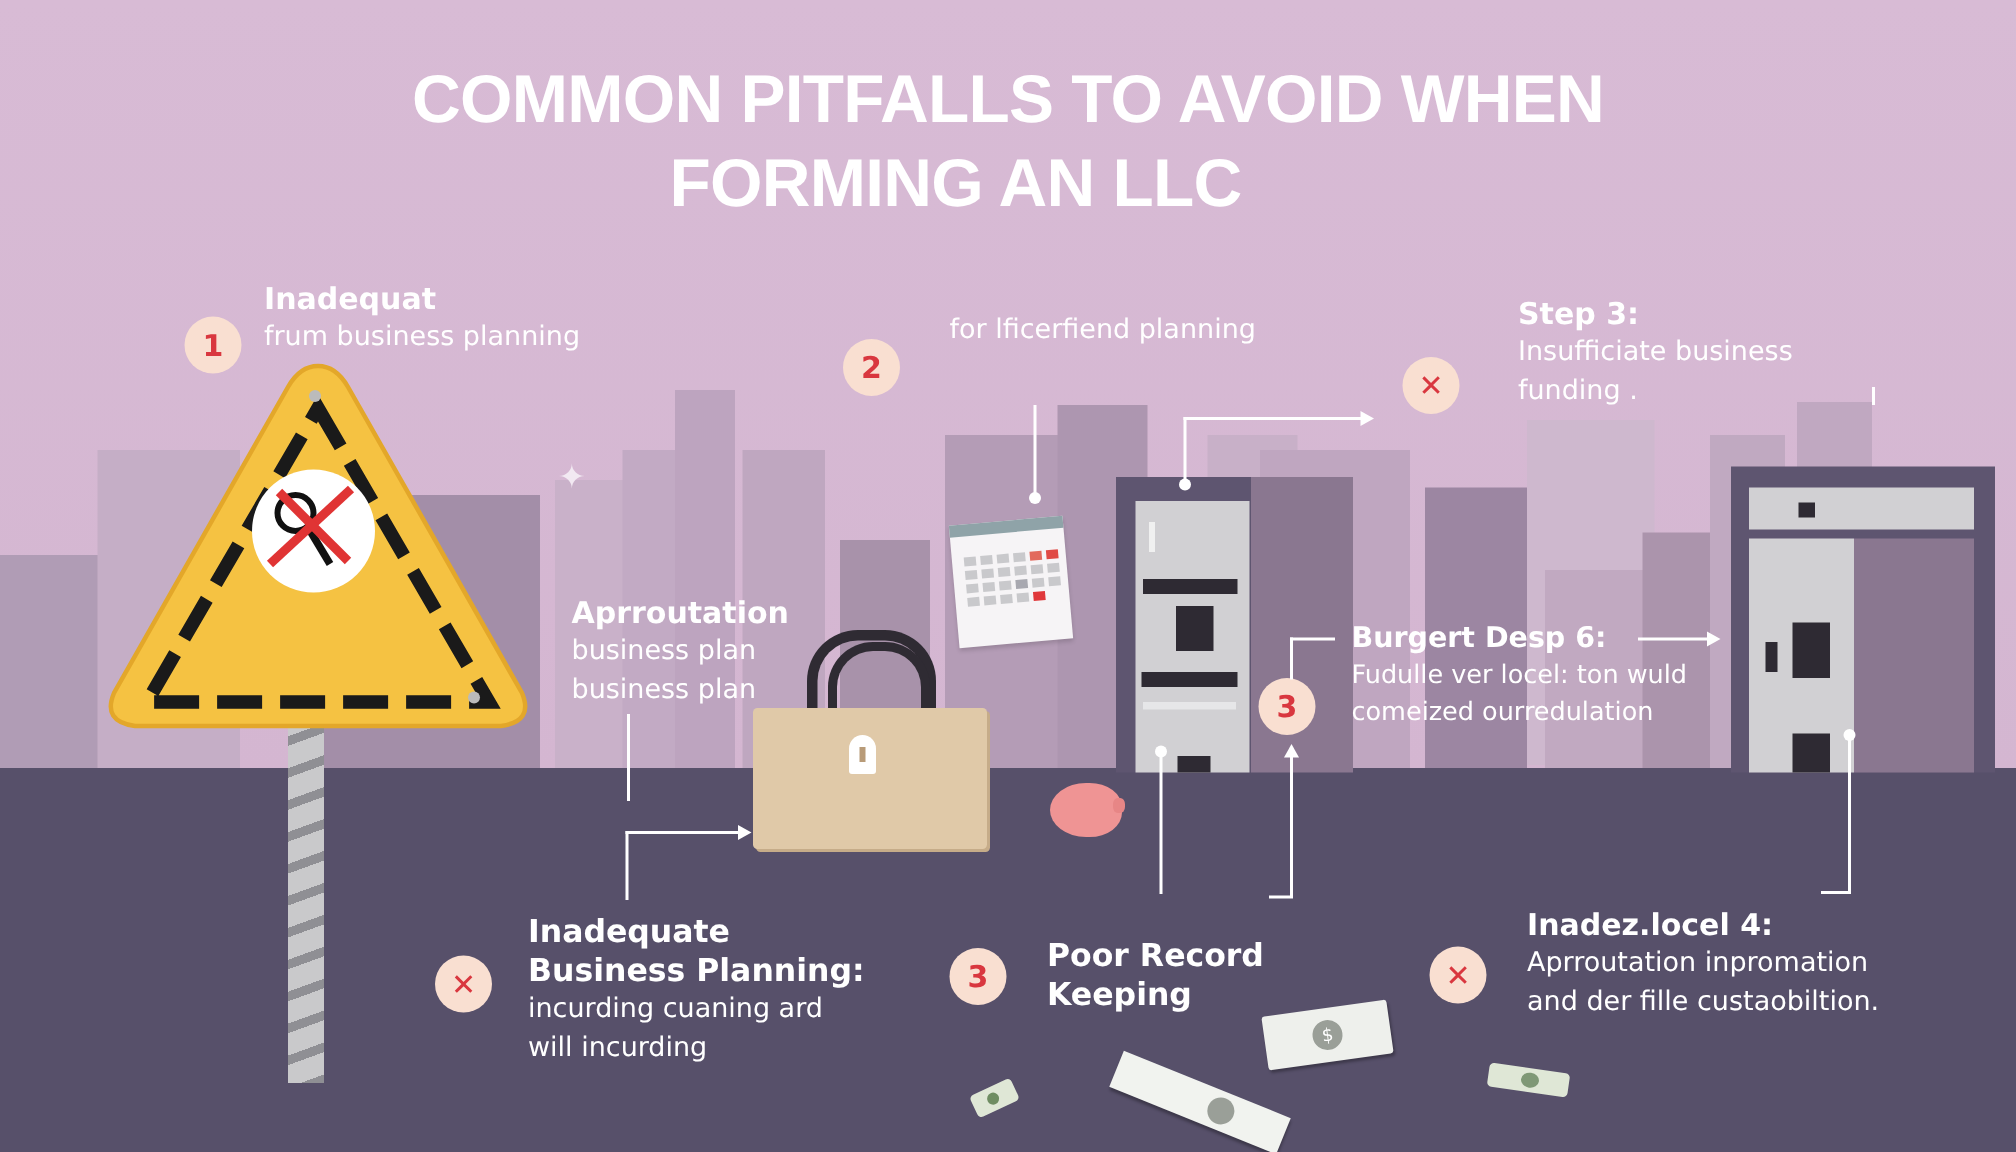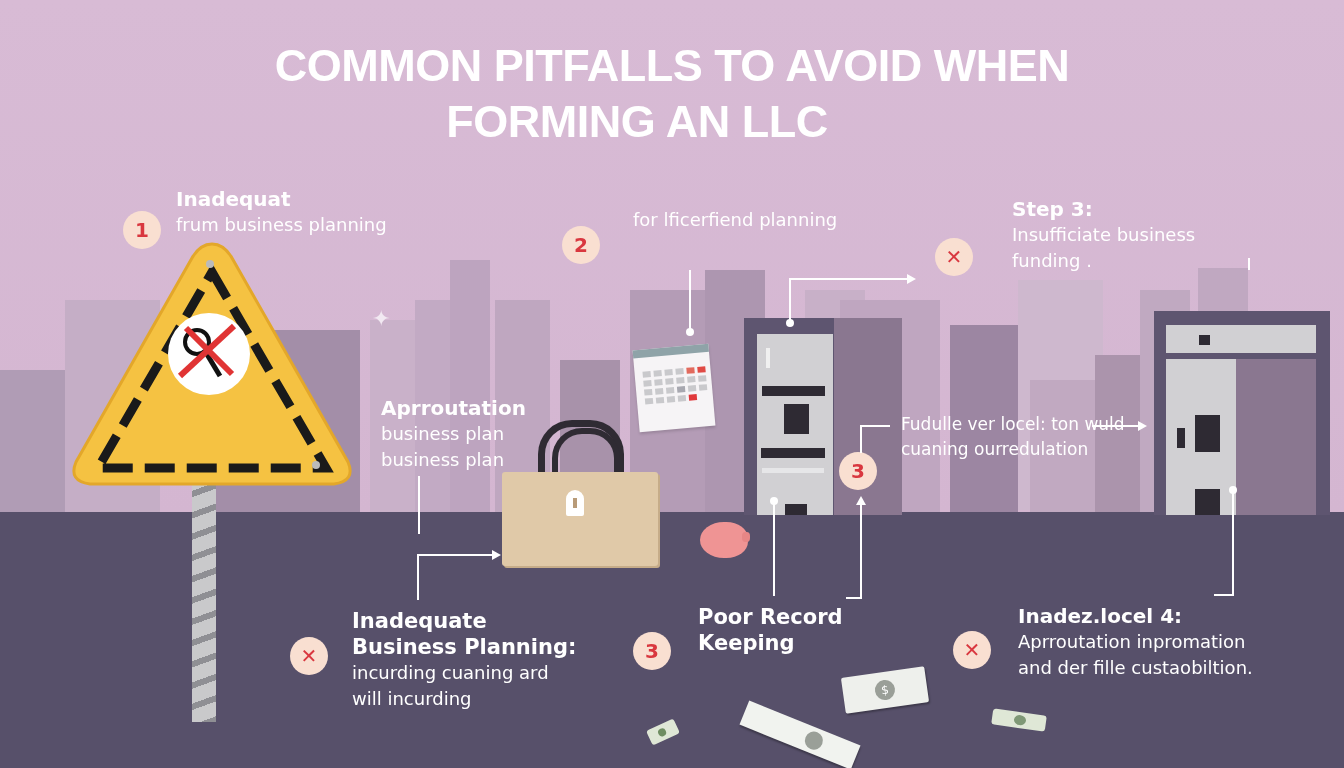--- a/index.html
+++ b/index.html
@@ -167,42 +167,43 @@
   <div style="position:absolute;left:71px;top:78px;width:4px;height:10px;background:#b89b78;"></div>
 </div>
 
 <div class="abs" style="left:700px;top:522px;width:48px;height:36px;background:#ef9494;border-radius:50% 45% 45% 50%;"></div>
 <div class="abs" style="left:742px;top:532px;width:8px;height:10px;background:#e78686;border-radius:40%;"></div>
 
 <div class="badge" style="left:839px;top:452px;">3</div>
 <div class="line" style="left:860px;top:425px;width:2px;height:28px;"></div>
 <div class="line" style="left:860px;top:425px;width:30px;height:2px;"></div>
 <div class="lbl" style="left:901px;top:412px;">
+  <span class="h" style="font-size:19px;">Burgert Desp 6:</span>
   <span class="b" style="font-size:17px;line-height:25px;">Fudulle ver locel: ton wuld</span>
-  <span class="b" style="font-size:17px;line-height:25px;">cuaning ourredulation</span>
+  <span class="b" style="font-size:17px;line-height:25px;">comeized ourredulation</span>
 </div>
 <div class="line" style="left:1092px;top:425px;width:48px;height:2px;"></div>
 <div class="arrow-r" style="left:1138px;top:421px;"></div>
 
 <div class="line" style="left:773px;top:500px;width:2px;height:96px;"></div>
 <div class="dot" style="left:770px;top:497px;"></div>
 <div class="line" style="left:860px;top:502px;width:2px;height:96px;"></div>
 <div class="arrow-u" style="left:856px;top:496px;"></div>
 <div class="line" style="left:846px;top:597px;width:16px;height:2px;"></div>
 
 <div class="badge" style="left:290px;top:637px;">✕</div>
 <div class="lbl" style="left:352px;top:608px;">
   <span class="h" style="font-size:21px;">Inadequate</span>
   <span class="h" style="font-size:21px;">Business Planning:</span>
   <span class="b">incurding cuaning ard</span>
   <span class="b">will incurding</span>
 </div>
 
 <div class="badge" style="left:633px;top:632px;">3</div>
-<div class="lbl" style="left:698px;top:604px;">
+<div class="lbl" style="left:698px;top:624px;">
   <span class="h" style="font-size:21px;">Poor Record</span>
   <span class="h" style="font-size:21px;">Keeping</span>
 </div>
 
 <div class="badge" style="left:953px;top:631px;">✕</div>
 <div class="lbl" style="left:1018px;top:603px;">
   <span class="h" style="font-size:20px;">Inadez.locel 4:</span>
   <span class="b">Aprroutation inpromation</span>
   <span class="b">and der fille custaobiltion.</span>
 </div>

